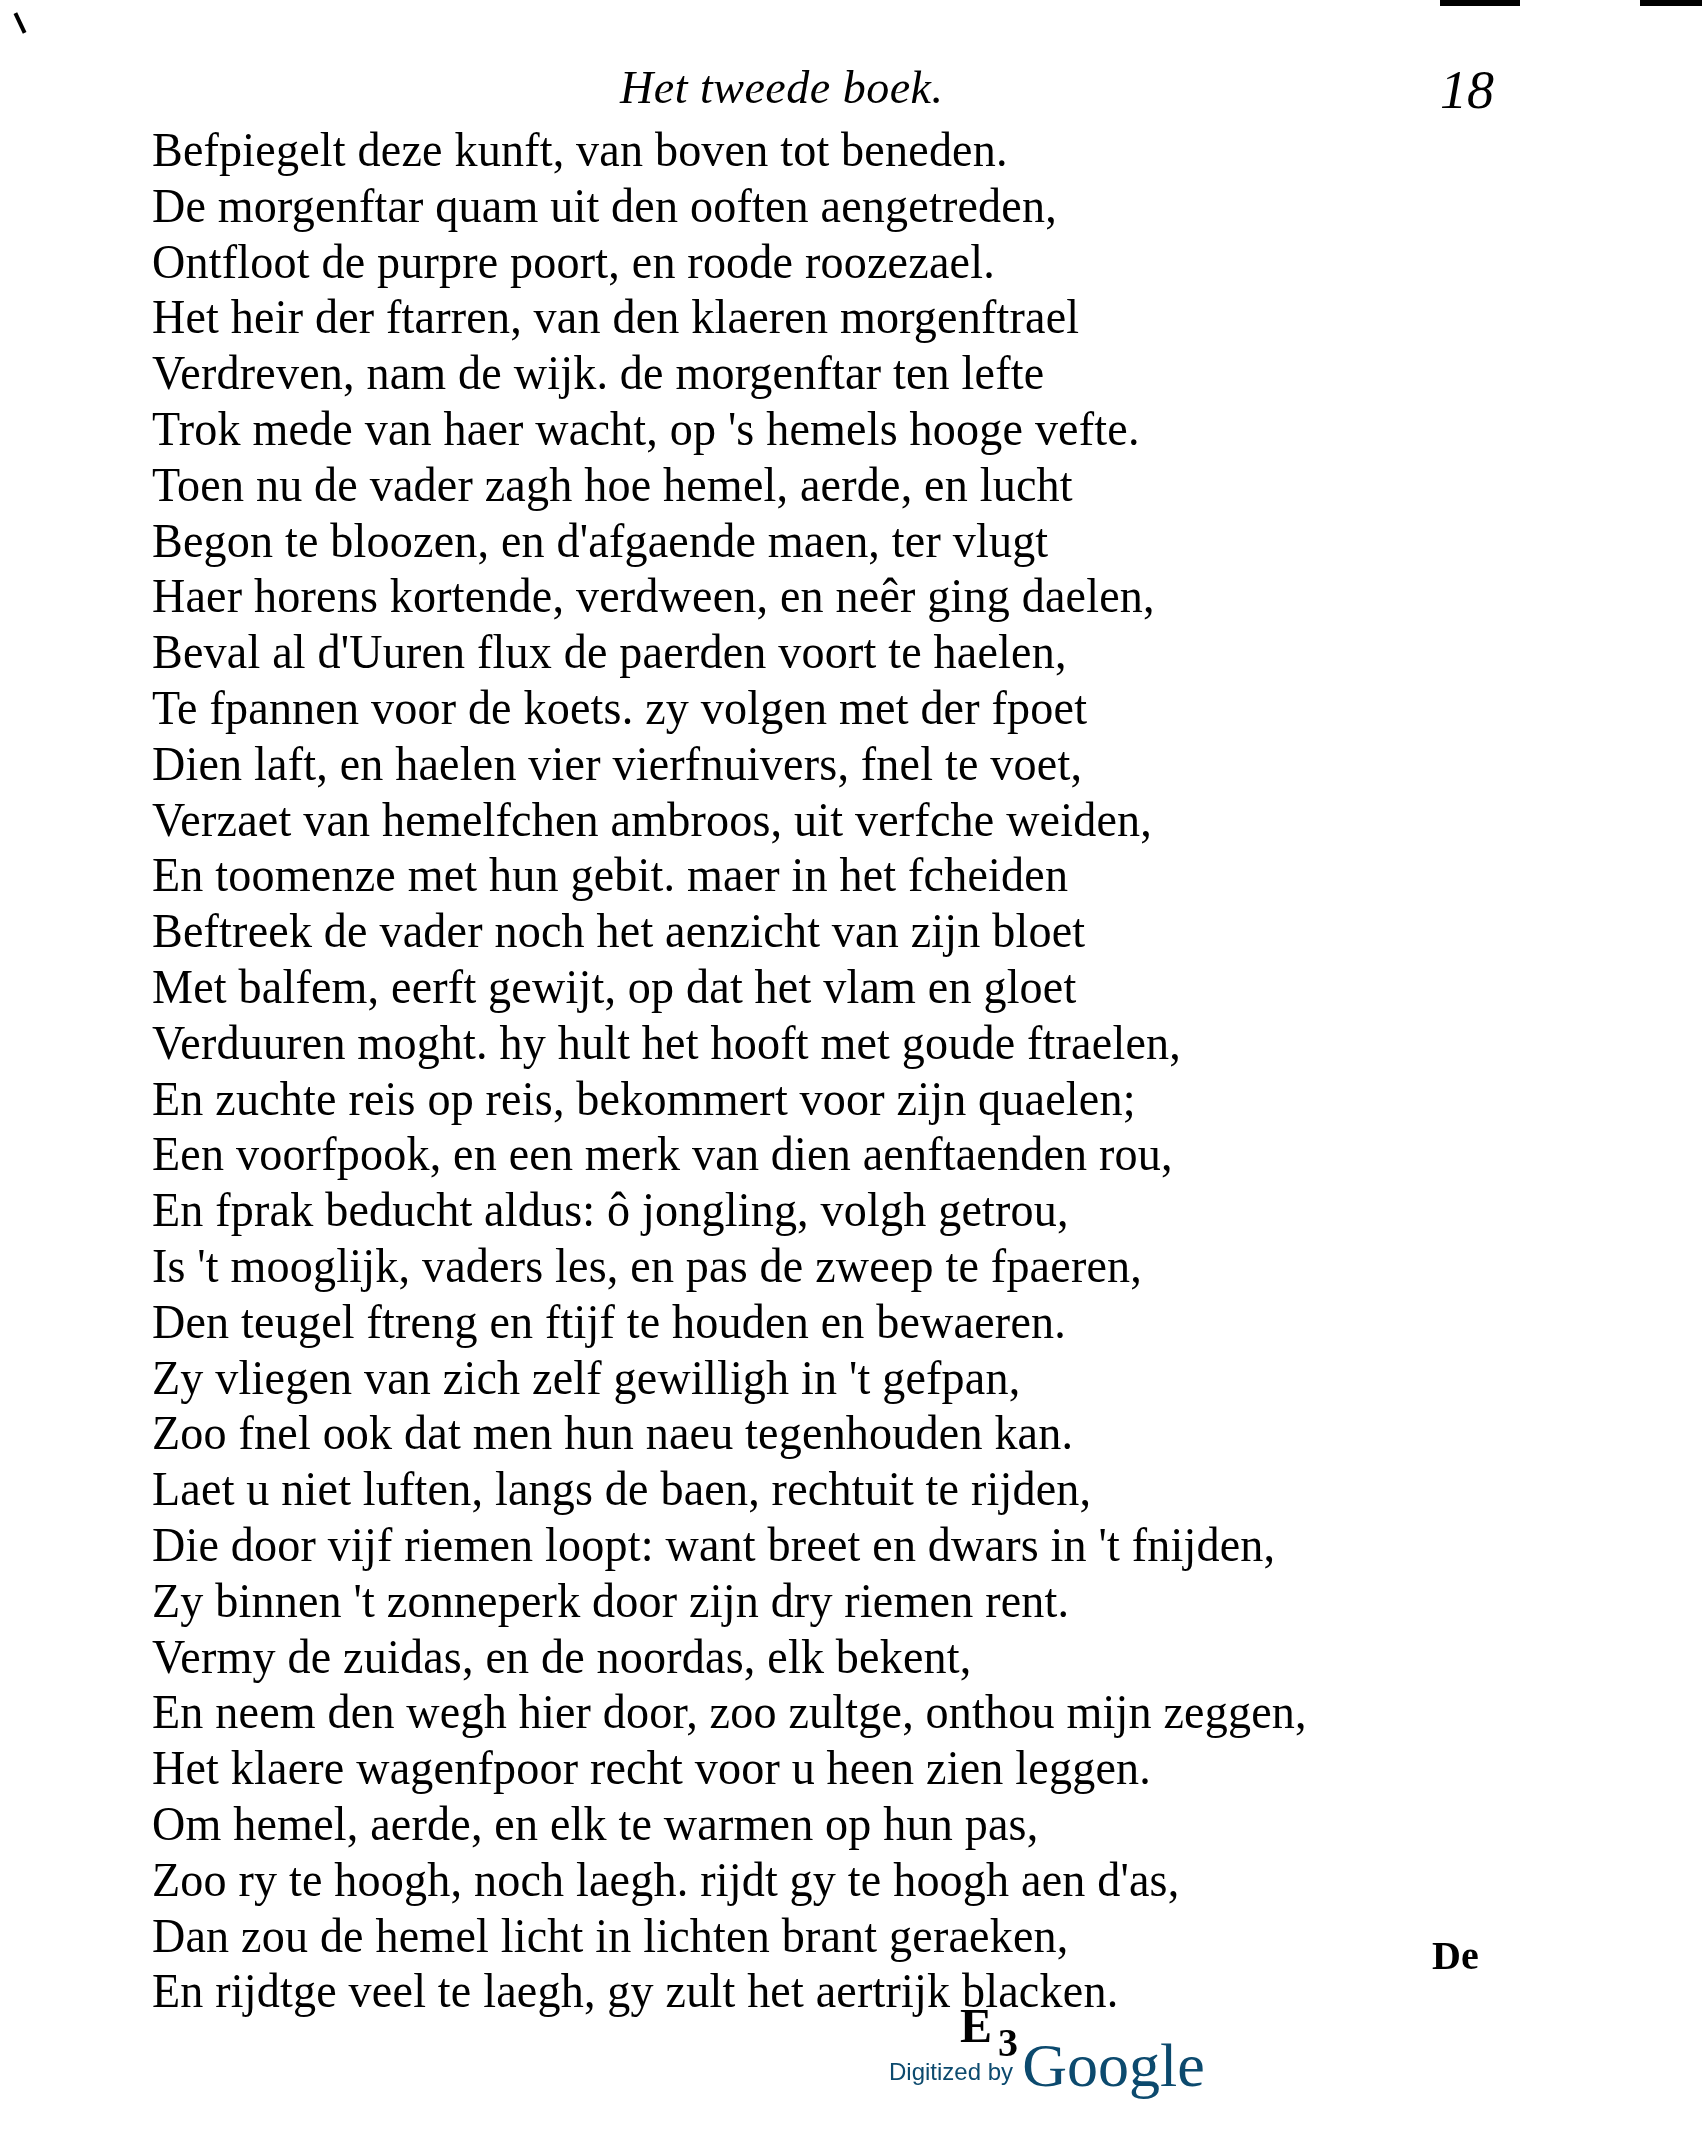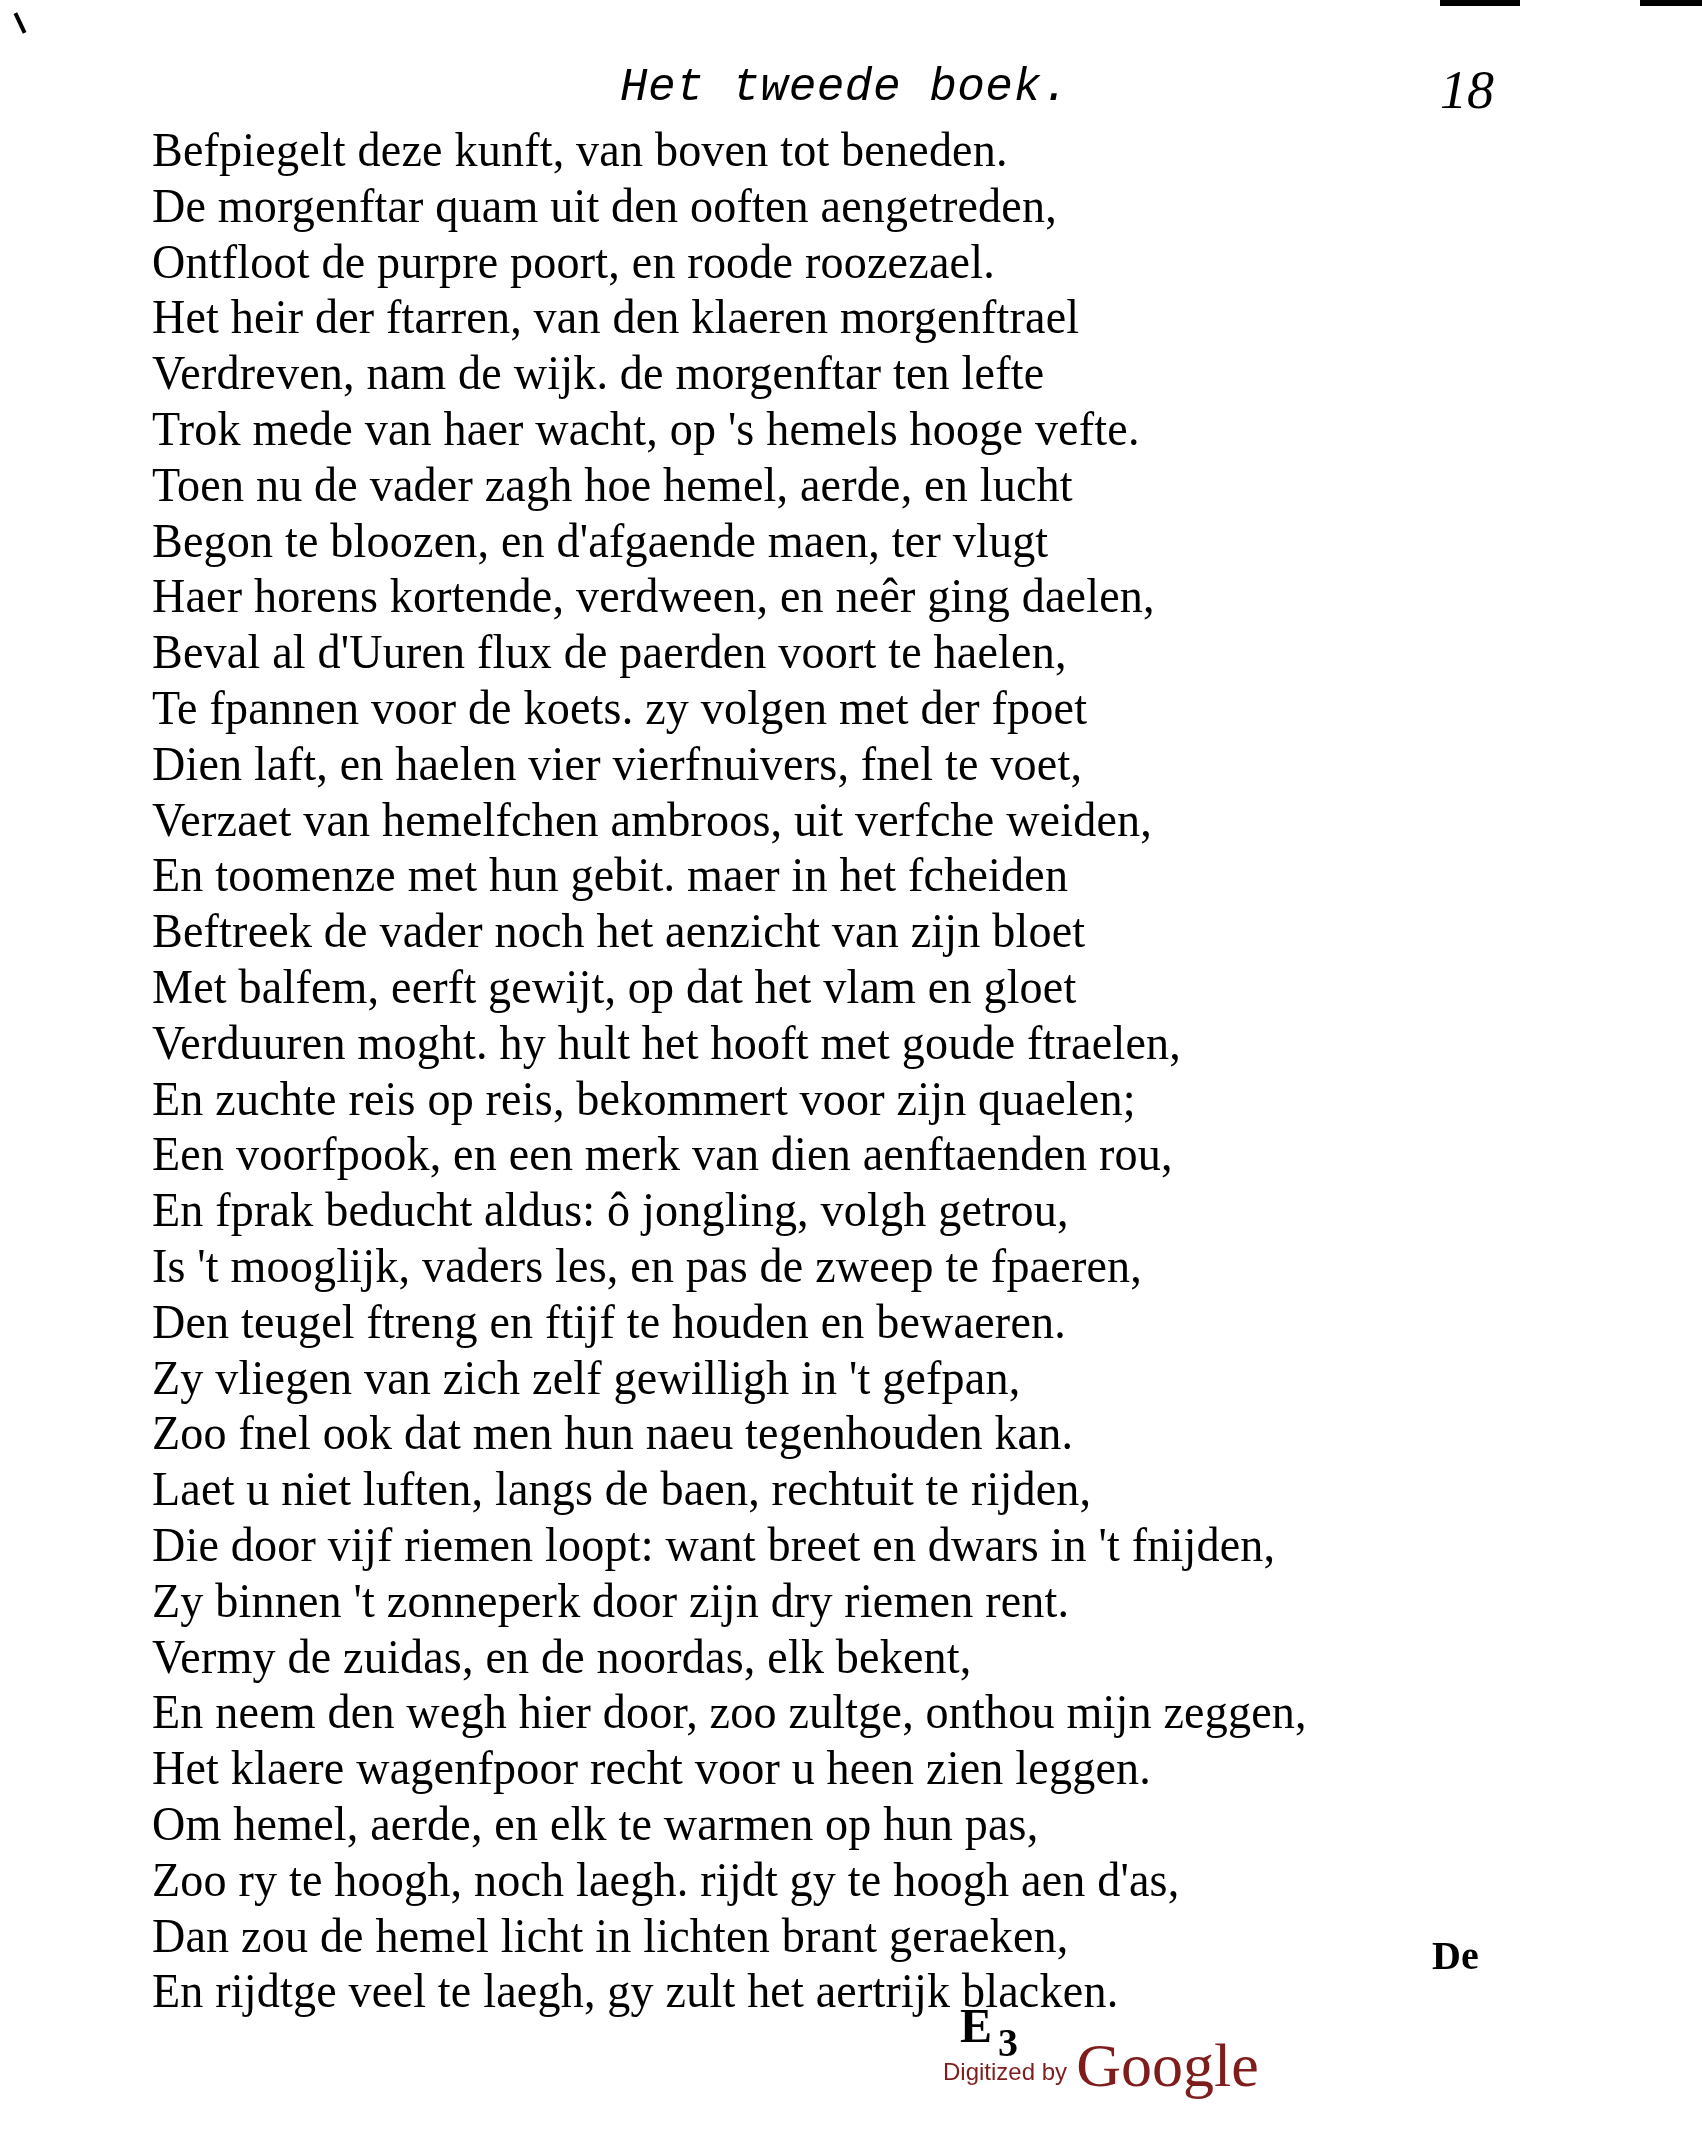--- a/index.html
+++ b/index.html
@@ -39,21 +39,21 @@
       position: absolute;
       top: 58px;
       left: 0;
       width: 1702px;
       height: 60px;
     }
     .running-title {
       position: absolute;
       left: 620px;
       top: 0;
-      font-family: Liberation Mono, monospace;
+      font-family: Liberation Serif, serif;
       font-style: italic;
       font-size: 46px;
       letter-spacing: 0.5px;
       line-height: 60px;
     }
     .page-number {
       position: absolute;
       left: 1440px;
       top: 2px;
       font-family: "Liberation Serif", serif;
@@ -95,23 +95,23 @@
       position: absolute;
       left: 1432px;
       top: 1931px;
       font-family: "Liberation Serif", serif;
       font-weight: bold;
       font-size: 40px;
       line-height: 50px;
     }
     .watermark {
       position: absolute;
-      left: 943px;
+      left: 889px;
       top: 2030px;
-      color: #7f1d1d;
+      color: #0c4a6e;
       white-space: nowrap;
     }
     .watermark .wm-small {
       font-family: "Liberation Sans", sans-serif;
       font-size: 24px;
       vertical-align: 6px;
     }
     .watermark .wm-brand {
       font-family: "Liberation Serif", serif;
       font-size: 62px;

